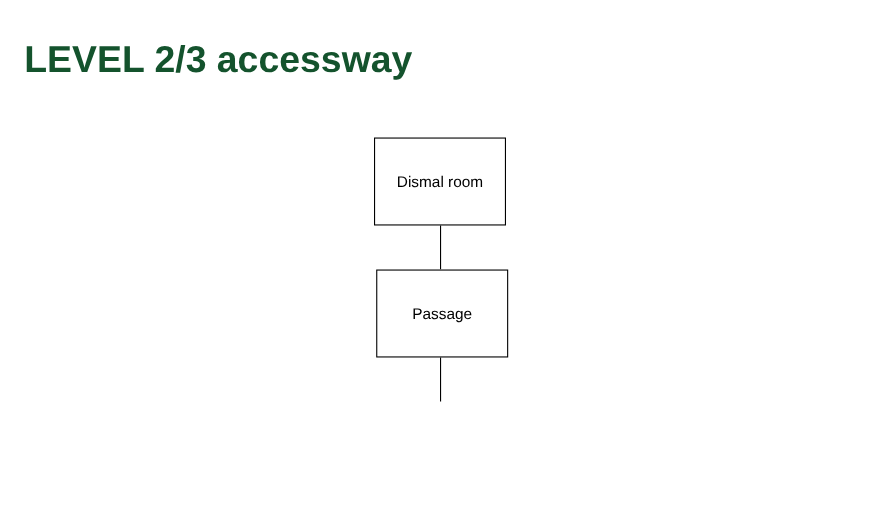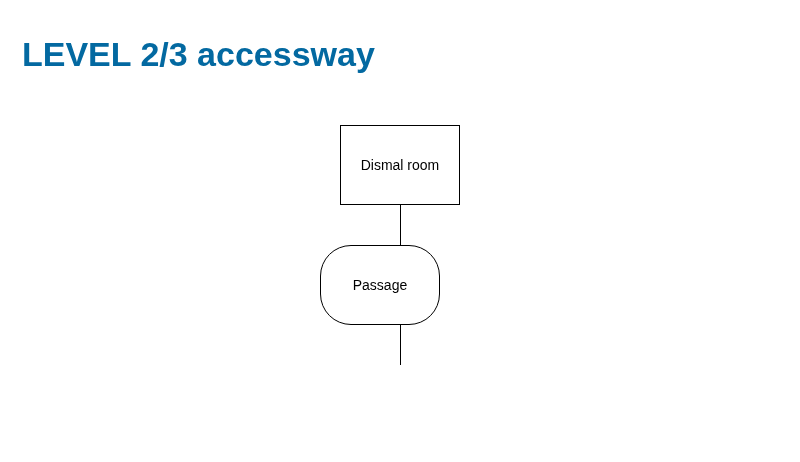--- a/index.html
+++ b/index.html
@@ -13,21 +13,21 @@
     font-family: "Liberation Sans", sans-serif;
     position: relative;
     overflow: hidden;
   }
   .page-title {
     position: absolute;
     left: 22px;
     top: 12px;
     font-size: 34px;
     font-weight: bold;
-    color: #0369a1;
+    color: #14532d;
     letter-spacing: 0px;
   }
   .diagram {
     position: absolute;
     left: 0;
     top: 0;
     width: 783px;
     height: 462px;
   }
   .node {
@@ -40,21 +40,21 @@
     display: flex;
     align-items: center;
     justify-content: center;
   }
   .node-label {
     font-size: 14px;
     color: #000000;
     text-align: center;
   }
   .node-dismal { left: 340px; top: 125px; }
-  .node-passage { left: 320px; top: 245px; border-radius: 31px; }
+  .node-passage { left: 342px; top: 245px; }
   .node-tiled  { left: 340px; top: 365px; }
   .connector {
     position: absolute;
     left: 400px;
     width: 0px;
     border-left: 1px solid #000000;
     height: 40px;
   }
   .connector-1 { top: 205px; }
   .connector-2 { top: 325px; }

